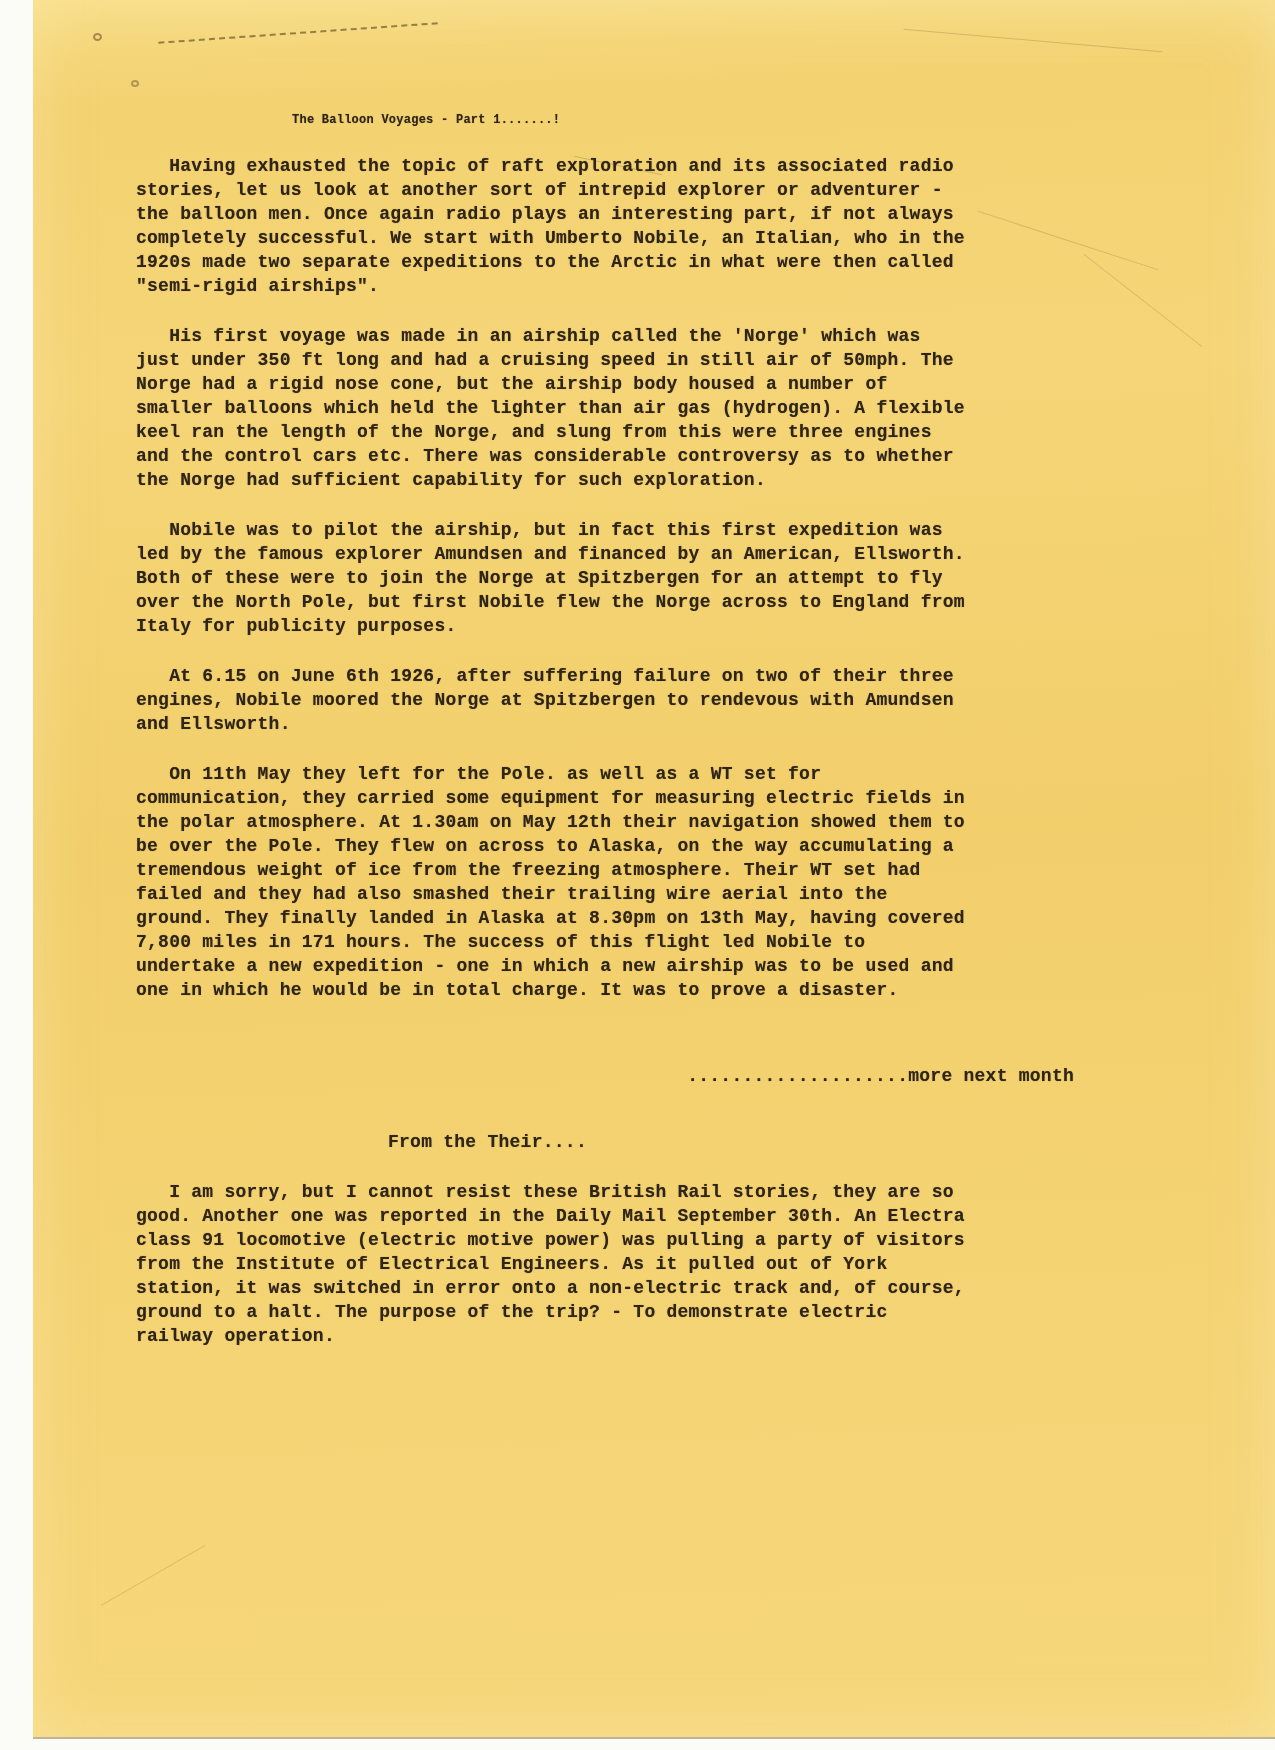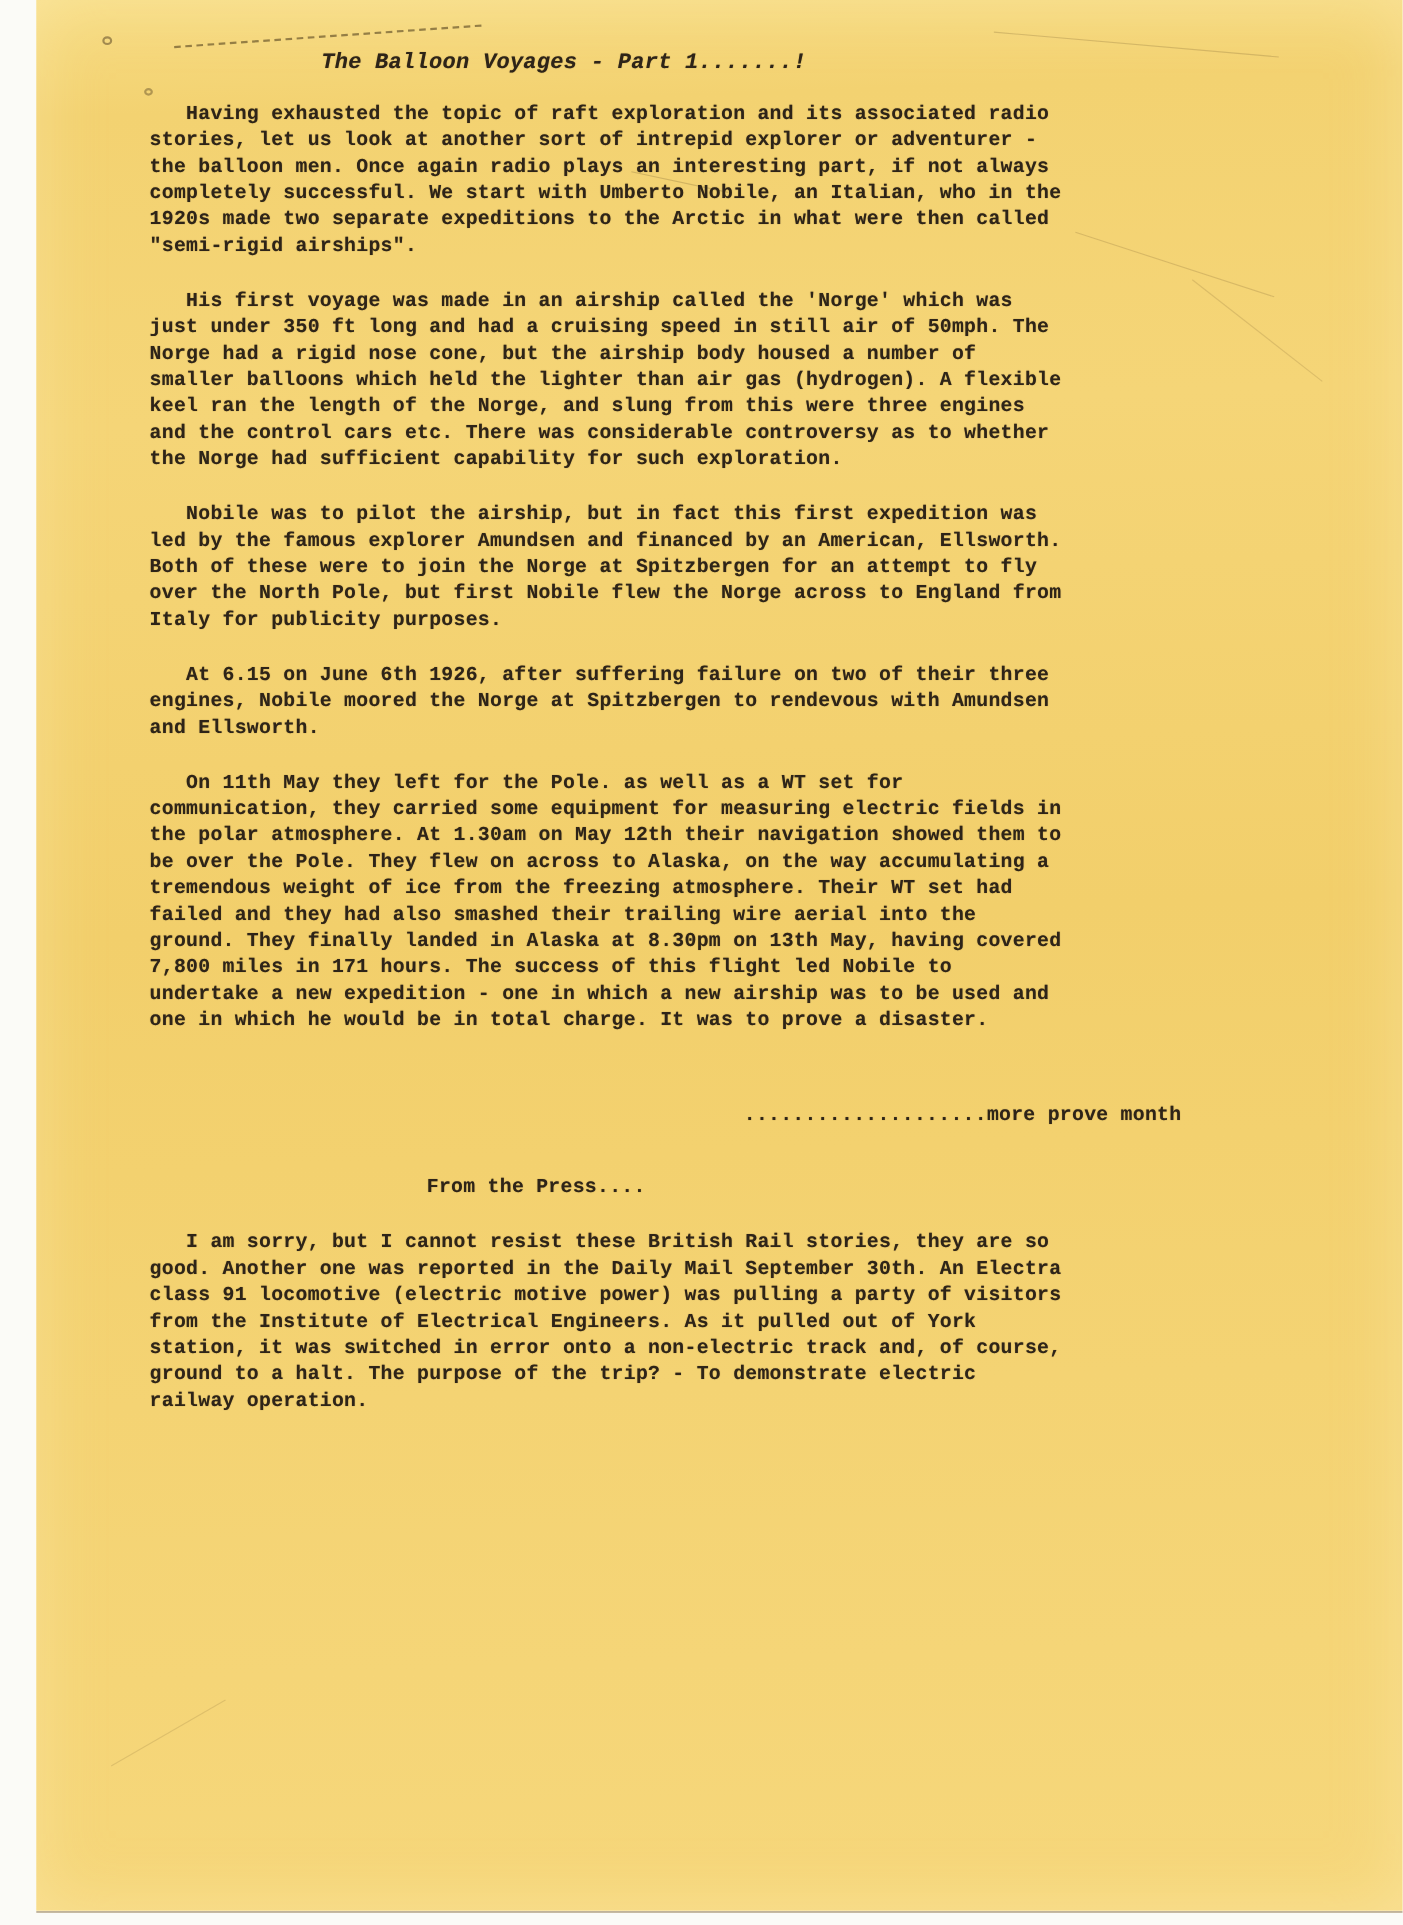--- a/index.html
+++ b/index.html
@@ -20,22 +20,22 @@
     background:linear-gradient(178deg,#f7dc83 0%,#f3d271 6%,#f5d577 22%,#f2cf6b 48%,#f4d373 72%,#f6d77b 100%);
     box-shadow:0 2px 0 rgba(120,90,40,.45), inset 0 0 60px rgba(255,244,200,.35);
   }
   .content{
     position:absolute;top:0;left:87px;width:970px;
     color:var(--ink);
     font-size:18px;line-height:24px;font-weight:700;letter-spacing:.25px;
     text-shadow:0 0 1px rgba(46,32,12,.45);
   }
   .title{
-    margin:46px 0 0 172px;
-    font-size:20px;font-weight:700;white-space:pre;font-style:italic;
+    margin:108px 0 0 172px;
+    font-size:12px;font-weight:700;white-space:pre;
   }
   .para{
     white-space:pre;margin:26px 0 0 16px;
   }
   .para.first{margin-top:22px;}
   .more-line{
     white-space:pre;margin:62px 0 0 0;text-align:right;padding-right:16px;
   }
   .press-heading{
     margin:42px 0 0 268px;font-size:18px;font-weight:700;white-space:pre;
@@ -99,23 +99,23 @@
 communication, they carried some equipment for measuring electric fields in
 the polar atmosphere. At 1.30am on May 12th their navigation showed them to
 be over the Pole. They flew on across to Alaska, on the way accumulating a
 tremendous weight of ice from the freezing atmosphere. Their WT set had
 failed and they had also smashed their trailing wire aerial into the
 ground. They finally landed in Alaska at 8.30pm on 13th May, having covered
 7,800 miles in 171 hours. The success of this flight led Nobile to
 undertake a new expedition - one in which a new airship was to be used and
 one in which he would be in total charge. It was to prove a disaster.</div>
 
-    <div class="more-line">....................more prove month</div>
+    <div class="more-line">....................more next month</div>
 
-    <h2 class="press-heading">From the Press....</h2>
+    <h2 class="press-heading">From the Their....</h2>
 
     <div class="para">   I am sorry, but I cannot resist these British Rail stories, they are so
 good. Another one was reported in the Daily Mail September 30th. An Electra
 class 91 locomotive (electric motive power) was pulling a party of visitors
 from the Institute of Electrical Engineers. As it pulled out of York
 station, it was switched in error onto a non-electric track and, of course,
 ground to a halt. The purpose of the trip? - To demonstrate electric
 railway operation.</div>
 
   </div>

